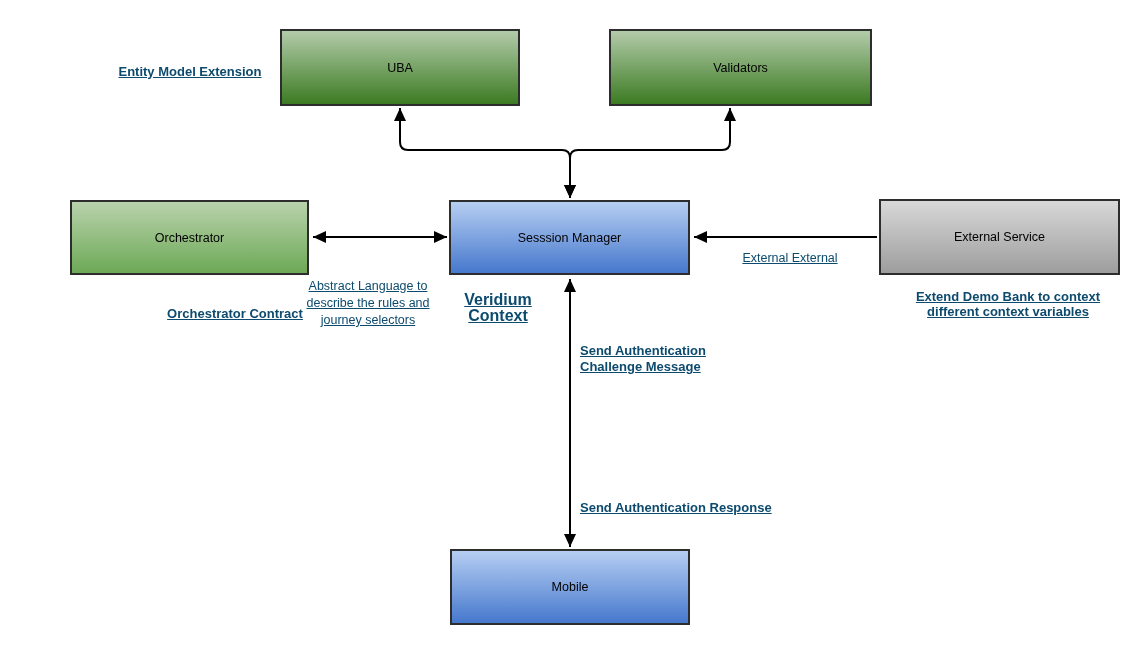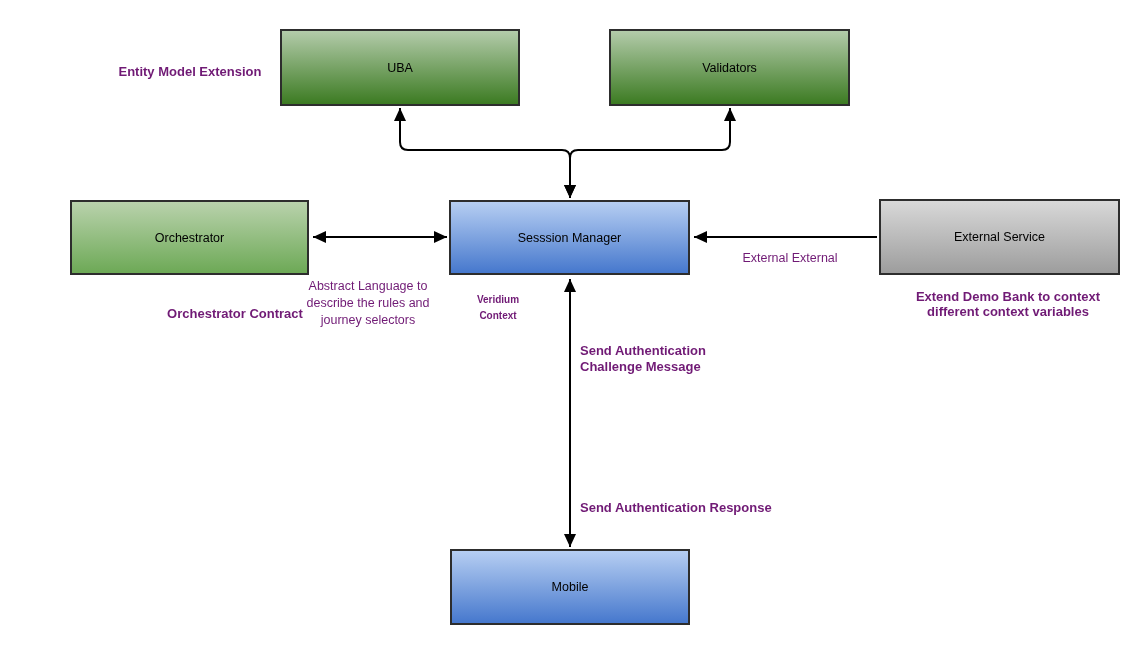--- a/index.html
+++ b/index.html
@@ -44,24 +44,25 @@
     background: linear-gradient(to bottom, var(--green-light-top), var(--green-light-bottom));
   }
   .node.blue {
     background: linear-gradient(to bottom, var(--blue-top), var(--blue-bottom));
   }
   .node.gray {
     background: linear-gradient(to bottom, var(--gray-top), var(--gray-bottom));
   }
   .lbl {
     position: absolute;
-    color: #701a75;
+    color: #0c4a6e;
     font-size: 12.5px;
     line-height: 16px;
     white-space: pre-line;
+    text-decoration: underline;
   }
   .lbl.bold { font-weight: bold; }
   .lbl.center { text-align: center; }
 </style>
 </head>
 <body>
 
 <div id="canvas">
 
   <svg id="arrows" xmlns="http://www.w3.org/2000/svg">
@@ -79,21 +80,21 @@
 
     <path class="link" d="M 877 237 L 694 237" marker-end="url(#ah)"></path>
 
     <path class="link" d="M 570 279 L 570 547" marker-start="url(#ah)" marker-end="url(#ah)"></path>
   </svg>
 
   <div class="node green-dark" style="left:280px; top:29px; width:240px; height:77px;">
     <span>UBA</span>
   </div>
 
-  <div class="node green-dark" style="left:609px; top:29px; width:241px; height:77px;">
+  <div class="node green-dark" style="left:609px; top:29px; width:263px; height:77px;">
     <span>Validators</span>
   </div>
 
   <div class="node green-light" style="left:70px; top:200px; width:239px; height:75px;">
     <span>Orchestrator</span>
   </div>
 
   <div class="node blue" style="left:449px; top:200px; width:241px; height:75px;">
     <span>Sesssion Manager</span>
   </div>
@@ -107,21 +108,21 @@
   </div>
 
   <div class="lbl bold center" style="left:100px; top:64px; width:180px; font-size:13px;">Entity Model Extension</div>
 
   <div class="lbl bold center" style="left:145px; top:306px; width:180px; font-size:13px;">Orchestrator Contract</div>
 
   <div class="lbl center" style="left:288px; top:278px; width:160px; line-height:17px;">Abstract Language to
 describe the rules and
 journey selectors</div>
 
-  <div class="lbl bold center" style="left:448px; top:292px; width:100px; font-size:10px;">Veridium
+  <div class="lbl bold center" style="left:448px; top:292px; width:100px; font-size:16px;">Veridium
 Context</div>
 
   <div class="lbl bold" style="left:580px; top:343px; font-size:13px;">Send Authentication
 Challenge Message</div>
 
   <div class="lbl bold" style="left:580px; top:500px; font-size:13px;">Send Authentication Response</div>
 
   <div class="lbl center" style="left:720px; top:250px; width:140px;">External External</div>
 
   <div class="lbl bold center" style="left:908px; top:289px; width:200px; font-size:13px; line-height:15px;">Extend Demo Bank to context

